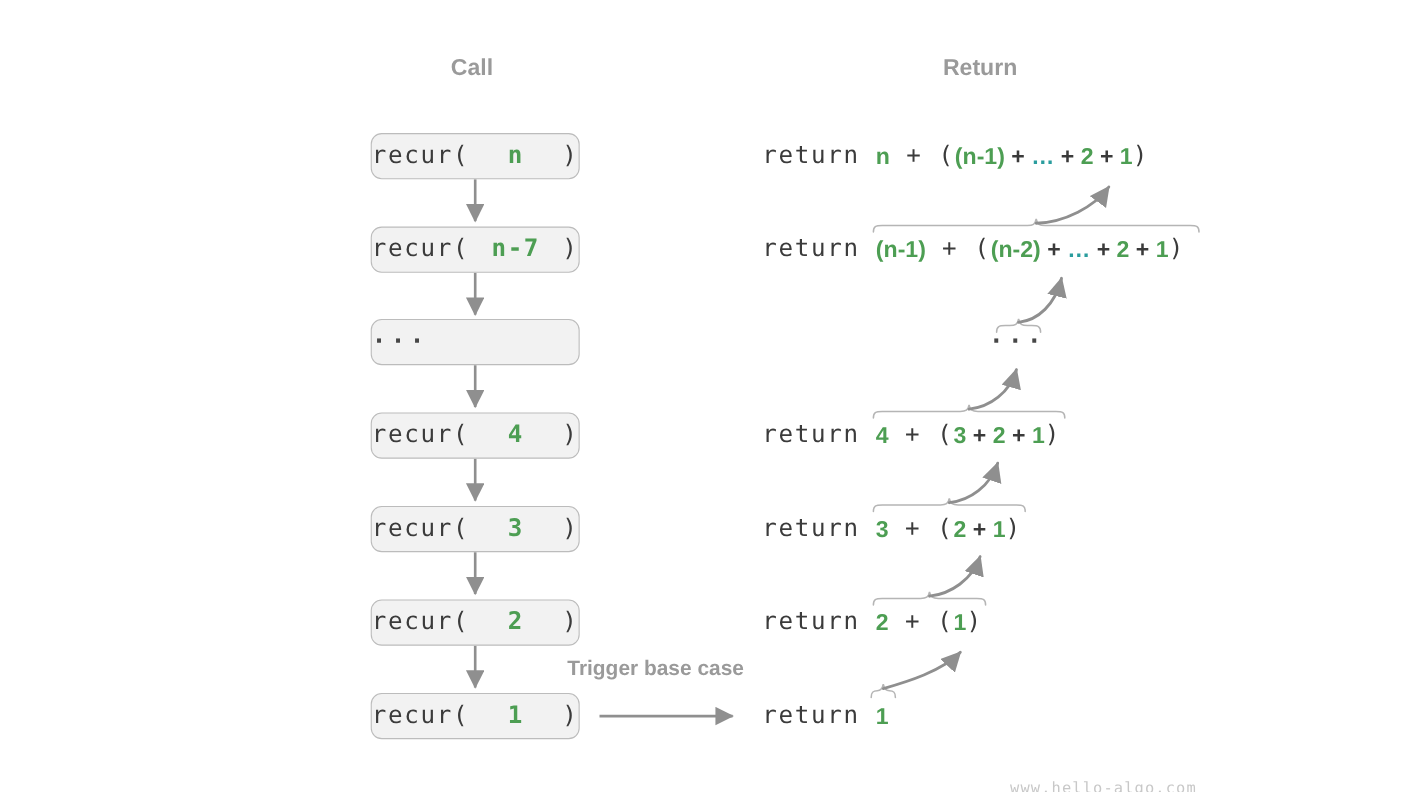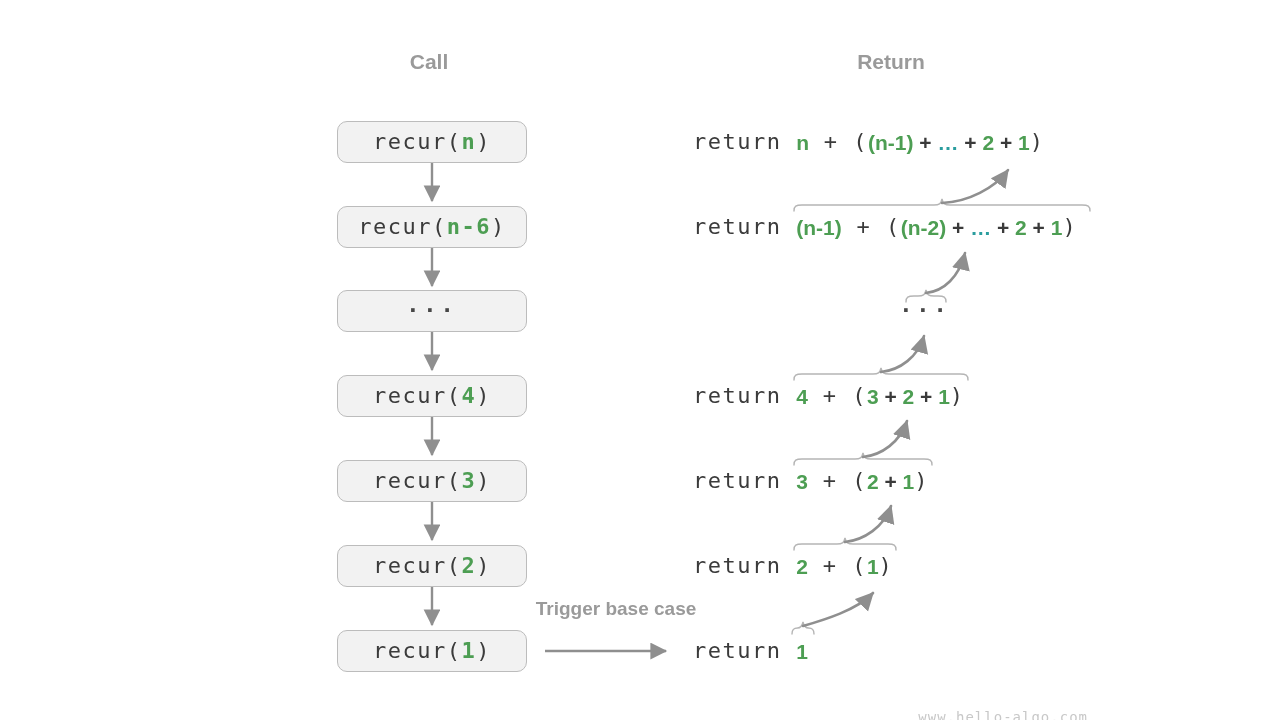--- a/index.html
+++ b/index.html
@@ -12,21 +12,21 @@
   html,body{margin:0;padding:0;background:#ffffff;}
   .canvas{position:relative;width:1132px;height:720px;background:#ffffff;overflow:hidden;
           font-family:var(--sans);}
   .overlay{position:absolute;left:0;top:0;width:1280px;height:720px;pointer-events:none;}
   .header{position:absolute;transform:translateX(-50%);font:700 21px/1 var(--sans);
           color:var(--muted);}
   .trigger-label{position:absolute;transform:translateX(-50%);font:700 19px/1 var(--sans);
           color:var(--muted);}
   .call-box{position:absolute;left:337px;width:190px;height:42px;box-sizing:border-box;
           background:var(--box_bg);border:1.5px solid var(--box_border);border-radius:10px;
-          display:flex;align-items:center;justify-content:center;white-space:pre;}
+          display:flex;align-items:center;justify-content:space-between;white-space:pre;}
   .return-line{position:absolute;left:693px;height:32px;display:flex;align-items:center;
           white-space:pre;}
   .return-line.dots-line{left:893px;width:64px;justify-content:center;}
   .seg-code{font:400 22px/1 var(--mono);color:var(--code);letter-spacing:1.5px;}
   .seg-green-code{font:700 22px/1 var(--mono);color:var(--green);letter-spacing:1.5px;}
   .seg-green-bold{font:700 21px/1 var(--sans);color:var(--green);}
   .seg-dark-bold{font:700 21px/1 var(--sans);color:var(--dark);}
   .seg-teal-bold{font:700 21px/1 var(--sans);color:var(--teal);}
   .seg-dots{font:700 22px/1 var(--mono);color:var(--dots);letter-spacing:4px;}
   .watermark{position:absolute;right:44px;top:710px;font:400 14px/1 var(--mono);
@@ -63,33 +63,33 @@
         <line x1="432" y1="587" x2="432" y2="625" stroke="#8f8f8f" stroke-width="2.4" marker-end="url(#ah)"></line>
         <line x1="545" y1="651" x2="666" y2="651" stroke="#8f8f8f" stroke-width="2.4" marker-end="url(#ah)"></line>
       </g>
   </svg>
 
   <div class="header" style="left:429px;top:51px">Call</div>
   <div class="header" style="left:891px;top:51px">Return</div>
 
   <div id="call-stack">
       <div class="call-box" style="top: 121px;"><span class="seg-code">recur(</span><span class="seg-green-code">n</span><span class="seg-code">)</span></div>
-      <div class="call-box" style="top: 206px;"><span class="seg-code">recur(</span><span class="seg-green-code">n-6</span><span class="seg-code">)</span></div>
+      <div class="call-box" style="top: 206px;"><span class="seg-code">recur(</span><span class="seg-green-code">n-7</span><span class="seg-code">)</span></div>
       <div class="call-box" style="top: 290px;"><span class="seg-dots">···</span></div>
       <div class="call-box" style="top: 375px;"><span class="seg-code">recur(</span><span class="seg-green-code">4</span><span class="seg-code">)</span></div>
       <div class="call-box" style="top: 460px;"><span class="seg-code">recur(</span><span class="seg-green-code">3</span><span class="seg-code">)</span></div>
       <div class="call-box" style="top: 545px;"><span class="seg-code">recur(</span><span class="seg-green-code">2</span><span class="seg-code">)</span></div>
       <div class="call-box" style="top: 630px;"><span class="seg-code">recur(</span><span class="seg-green-code">1</span><span class="seg-code">)</span></div>
     </div>
   <div id="return-stack">
       <div class="return-line" style="top: 126px;"><span class="seg-code">return </span><span class="seg-green-bold">n</span><span class="seg-code"> + (</span><span class="seg-green-bold">(n-1)</span><span class="seg-dark-bold"> + </span><span class="seg-teal-bold">…</span><span class="seg-dark-bold"> + </span><span class="seg-green-bold">2</span><span class="seg-dark-bold"> + </span><span class="seg-green-bold">1</span><span class="seg-code">)</span></div>
       <div class="return-line" style="top: 211px;"><span class="seg-code">return </span><span class="seg-green-bold">(n-1)</span><span class="seg-code"> + (</span><span class="seg-green-bold">(n-2)</span><span class="seg-dark-bold"> + </span><span class="seg-teal-bold">…</span><span class="seg-dark-bold"> + </span><span class="seg-green-bold">2</span><span class="seg-dark-bold"> + </span><span class="seg-green-bold">1</span><span class="seg-code">)</span></div>
       <div class="return-line dots-line" style="top: 295px;"><span class="seg-dots">···</span></div>
       <div class="return-line" style="top: 380px;"><span class="seg-code">return </span><span class="seg-green-bold">4</span><span class="seg-code"> + (</span><span class="seg-green-bold">3</span><span class="seg-dark-bold"> + </span><span class="seg-green-bold">2</span><span class="seg-dark-bold"> + </span><span class="seg-green-bold">1</span><span class="seg-code">)</span></div>
       <div class="return-line" style="top: 465px;"><span class="seg-code">return </span><span class="seg-green-bold">3</span><span class="seg-code"> + (</span><span class="seg-green-bold">2</span><span class="seg-dark-bold"> + </span><span class="seg-green-bold">1</span><span class="seg-code">)</span></div>
       <div class="return-line" style="top: 550px;"><span class="seg-code">return </span><span class="seg-green-bold">2</span><span class="seg-code"> + (</span><span class="seg-green-bold">1</span><span class="seg-code">)</span></div>
       <div class="return-line" style="top: 635px;"><span class="seg-code">return </span><span class="seg-green-bold">1</span></div>
     </div>
 
-  <div class="trigger-label" style="left:616px;top:599px">Trigger base case</div>
+  <div class="trigger-label" style="left:596px;top:599px">Trigger base case</div>
 
   <div class="watermark">www.hello-algo.com</div>
 </div>
 
 </body></html>

